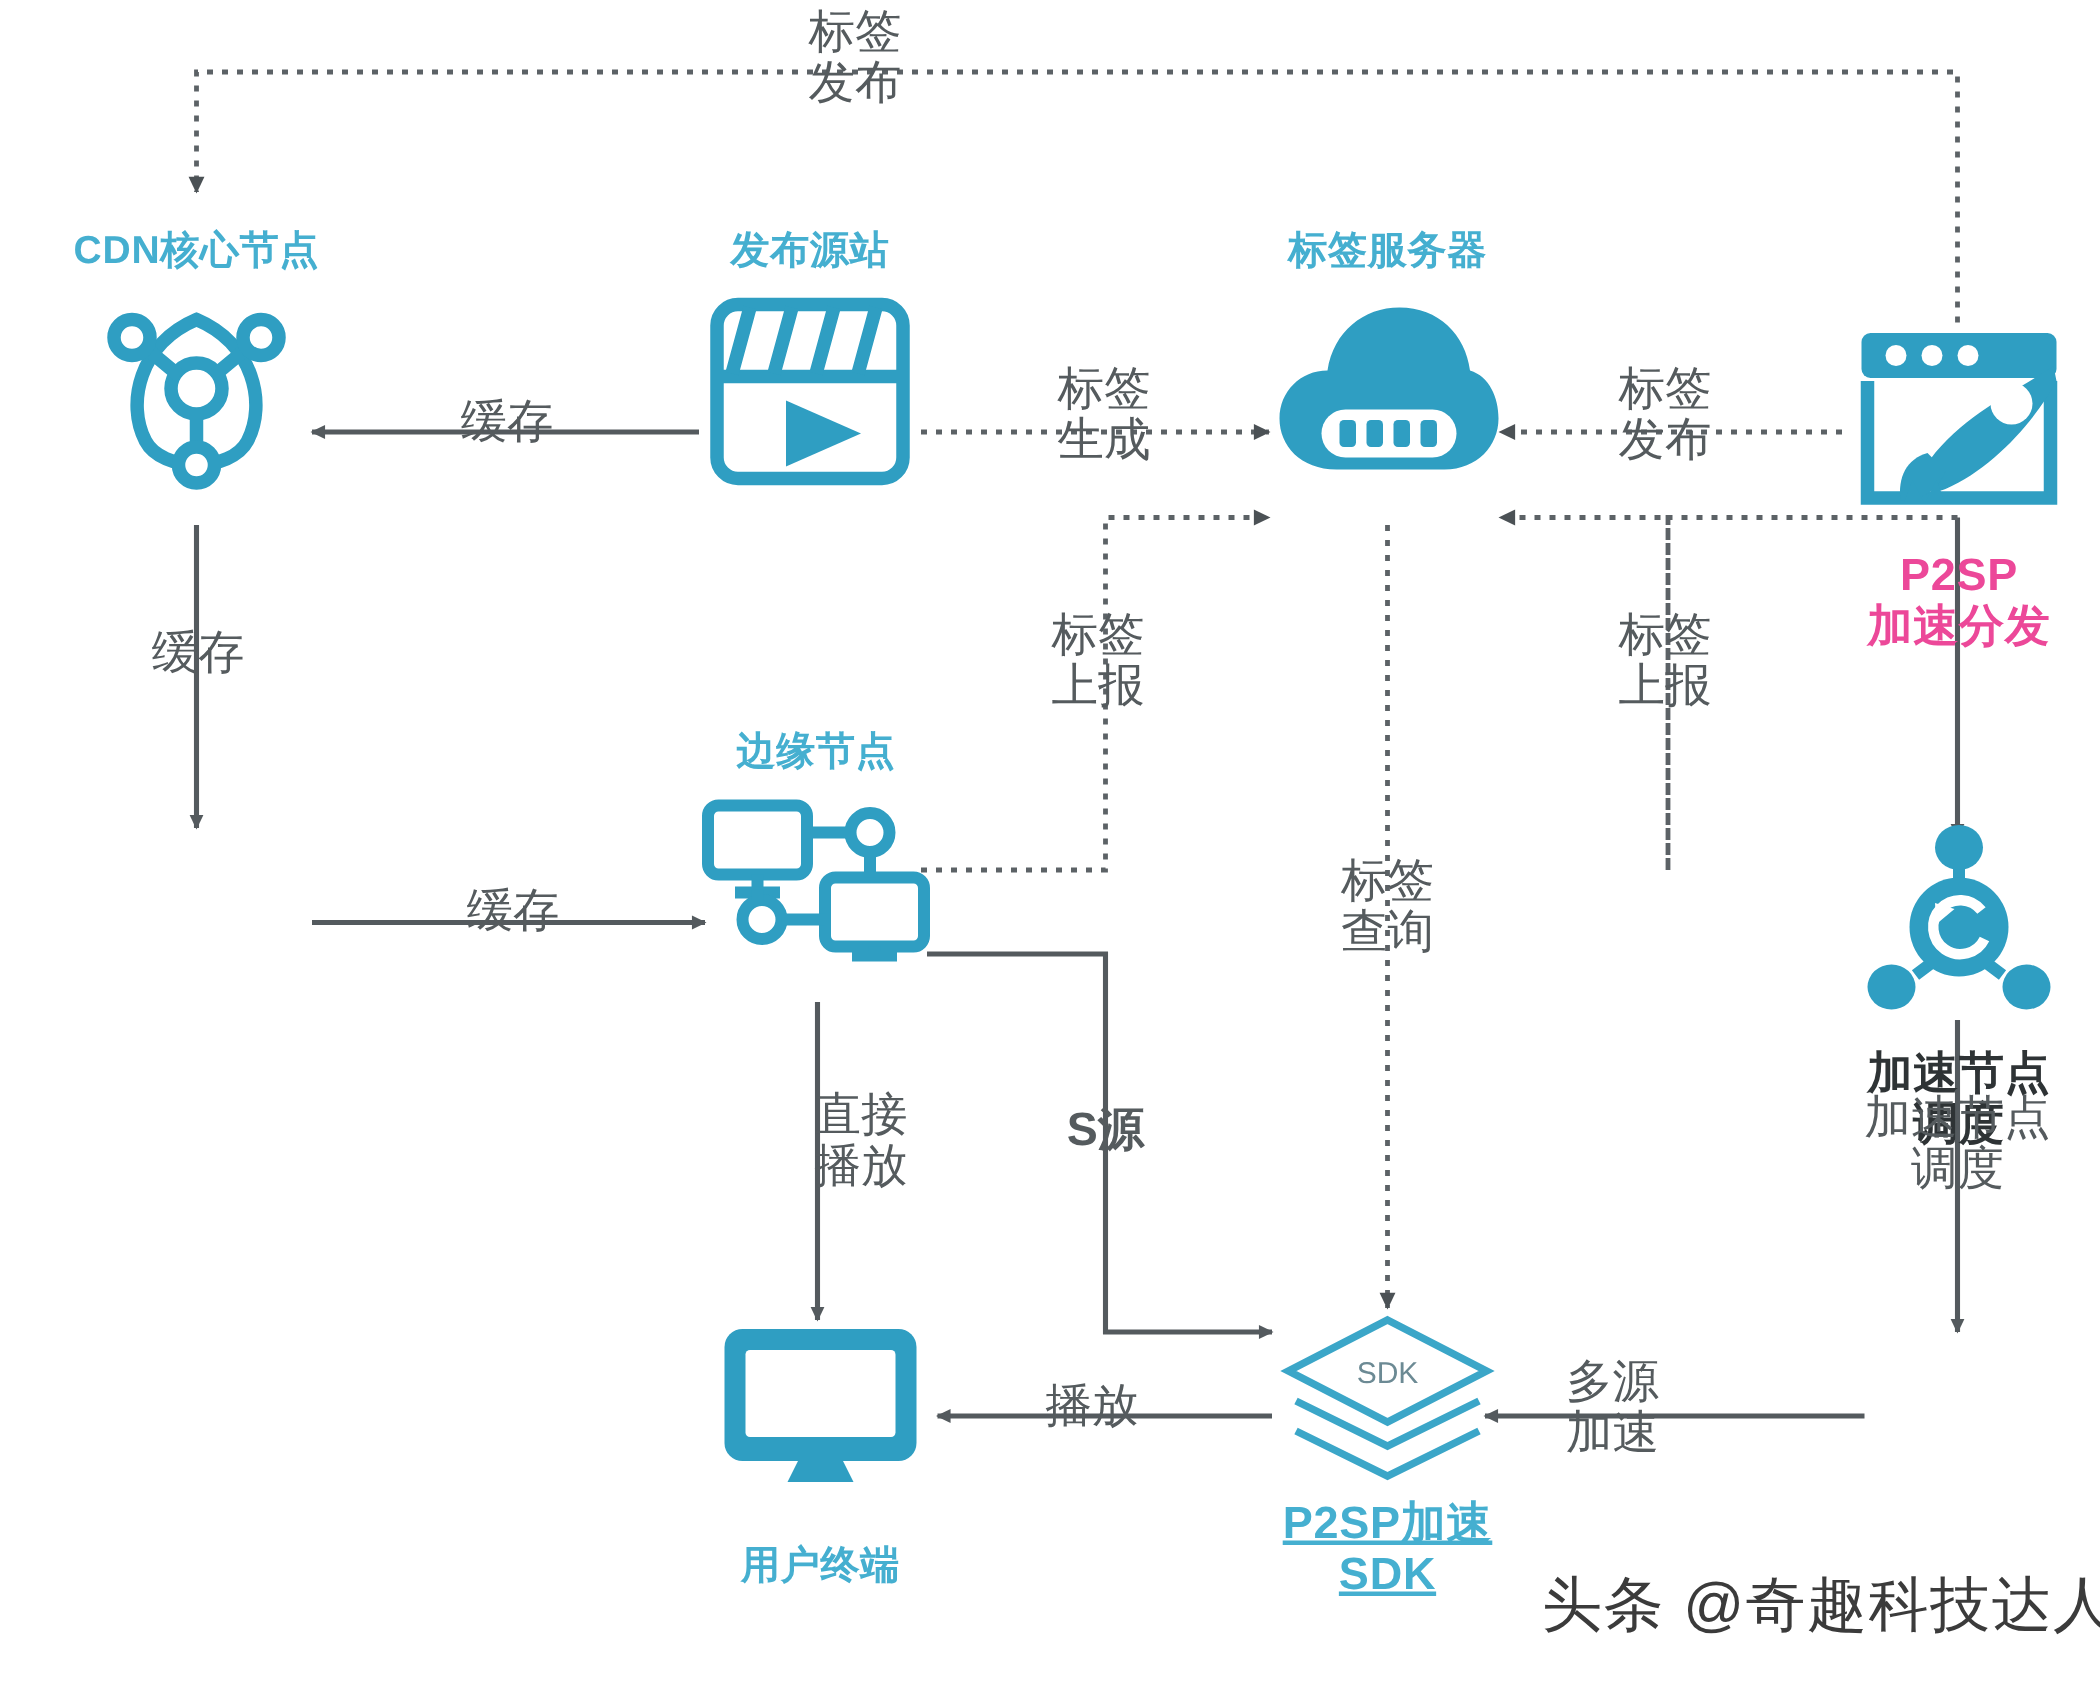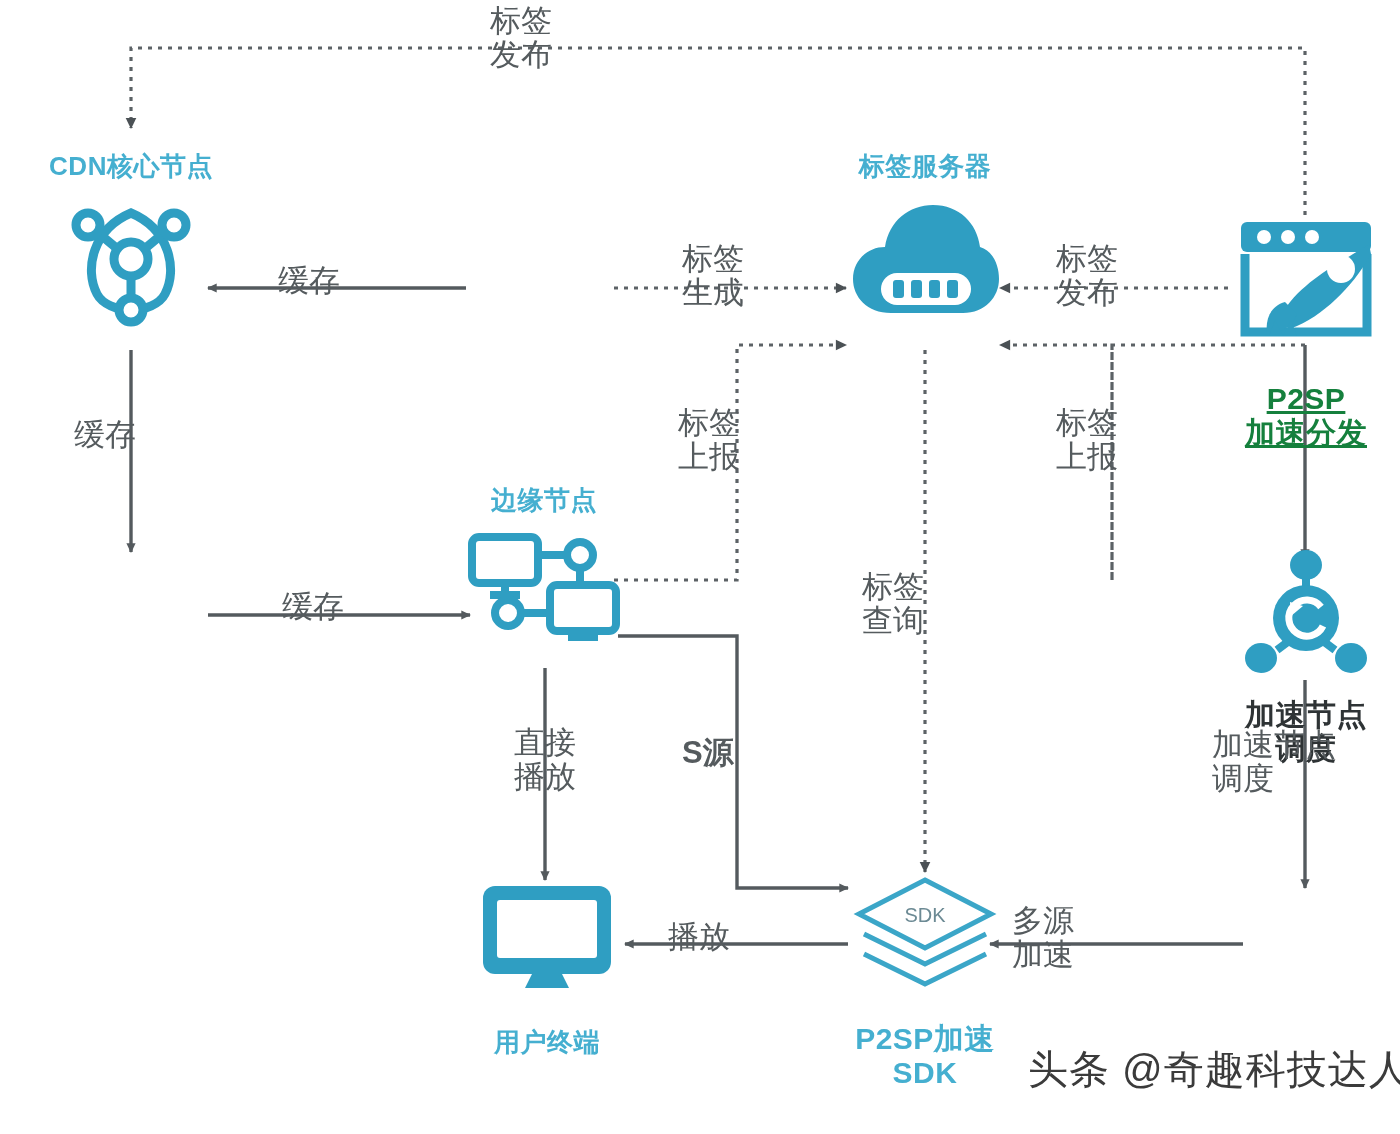--- a/index.html
+++ b/index.html
@@ -15,21 +15,21 @@
 
   .node-label{
     color:#45AFD0;font-weight:bold;white-space:pre;text-align:center;
     line-height:1.12;letter-spacing:0.5px;
   }
   .lbl-lg{font-size:26px;}
   .lbl-md{font-size:30px;}
 
   .edge-label{
     position:absolute;color:#555b5e;font-size:31px;font-weight:normal;
-    line-height:1.1;white-space:pre;
+    text-align:center;line-height:1.1;white-space:pre;
   }
   .edge-label.bold{font-weight:bold;}
 
   .watermark{
     position:absolute;color:#2b2b2b;font-size:40px;white-space:pre;
     opacity:.92;letter-spacing:1px;
   }
 </style>
 </head>
 <body>
@@ -95,20 +95,33 @@
         </g>
         <g fill="#FFFFFF" stroke="#2F9EC2" stroke-width="9">
           <circle cx="22" cy="30" r="12"></circle>
           <circle cx="108" cy="30" r="12"></circle>
           <circle cx="65" cy="115" r="12"></circle>
         </g>
       </svg>
     </div>
   </div>
 
+  <div class="node" style="left:430px;top:152px;width:220px;">
+    <div class="node-label lbl-lg">发布源站</div>
+    <div class="node-icon" style="margin-top:14px;">
+      <svg width="140" height="132" viewBox="0 0 140 132">
+        <rect x="8" y="8" width="124" height="116" rx="14" fill="none" stroke="#2F9EC2" stroke-width="9"></rect>
+        <path d="M10,56 L130,56" stroke="#2F9EC2" stroke-width="9"></path>
+        <g stroke="#2F9EC2" stroke-width="9">
+          <path d="M30,10 L18,54 M58,10 L46,54 M86,10 L74,54 M114,10 L102,54"></path>
+        </g>
+        <path d="M54,72 L104,94 L54,116 Z" fill="#2F9EC2"></path>
+      </svg>
+    </div>
+  </div>
 
   <div class="node" style="left:810px;top:152px;width:230px;">
     <div class="node-label lbl-lg">标签服务器</div>
     <div class="node-icon" style="margin-top:14px;">
       <svg width="156" height="126" viewBox="0 0 156 126">
         <path d="M44,118 C20,118 6,102 6,84 C6,66 20,52 38,52 C42,26 62,10 86,10
                  C112,10 130,28 133,52 C146,56 152,70 152,84 C152,102 138,118 116,118 Z" fill="#2F9EC2"></path>
         <rect x="34" y="78" width="90" height="32" rx="16" fill="#FFFFFF"></rect>
         <g fill="#2F9EC2">
           <rect x="46" y="85" width="11" height="18" rx="3"></rect>
@@ -131,21 +144,21 @@
           <circle cx="33" cy="23" r="7"></circle>
             <circle cx="57" cy="23" r="7"></circle>
             <circle cx="81" cy="23" r="7"></circle>
         </g>
         <path d="M138,30 C118,44 78,62 56,92 C46,106 52,118 66,112 C98,98 126,66 140,40 Z" fill="#2F9EC2"></path>
         <circle cx="110" cy="55" r="14" fill="#FFFFFF"></circle>
         <path d="M54,88 C40,92 34,104 36,120 C50,120 62,112 66,100 Z" fill="#2F9EC2"></path>
         <path d="M38,122 L44,106 L52,122 L60,106 L66,122 Z" fill="#2F9EC2"></path>
       </svg>
     </div>
-    <div class="node-label lbl-md" style="color:#15803d;margin-top:32px;text-decoration:underline;">P2SP
+    <div class="node-label lbl-md" style="color:#ec4899;margin-top:16px;">P2SP
 加速分发</div>
   </div>
 
 
   <div class="node" style="left:444px;top:486px;width:200px;">
     <div class="node-label lbl-lg">边缘节点</div>
     <div class="node-icon" style="margin-top:14px;">
       <svg width="160" height="112" viewBox="0 0 160 112">
         <g fill="none" stroke="#2F9EC2" stroke-width="8">
           <rect x="8" y="8" width="66" height="46" rx="7"></rect>
@@ -202,21 +215,21 @@
     <div class="node-icon">
       <svg width="150" height="116" viewBox="0 0 150 116">
         <g fill="none" stroke="#3BA6C8" stroke-width="5">
           <path d="M75,8 L141,42 L75,76 L9,42 Z"></path>
           <path d="M14,62 L75,92 L136,62"></path>
           <path d="M14,82 L75,112 L136,82"></path>
         </g>
         <text x="75" y="50" text-anchor="middle" font-family="Liberation Sans, sans-serif" font-size="20" fill="#6C8A94">SDK</text>
       </svg>
     </div>
-    <div class="node-label lbl-md" style="margin-top:30px;">P2SP加速
+    <div class="node-label lbl-md" style="margin-top:6px;text-decoration:underline;">P2SP加速
 SDK</div>
   </div>
 
 
   <div class="edge-label" style="left:490px;top:4px;width:160px;">标签
 发布</div>
 
   <div class="edge-label" style="left:278px;top:264px;width:120px;">缓存</div>
 
   <div class="edge-label" style="left:682px;top:242px;width:108px;">标签

